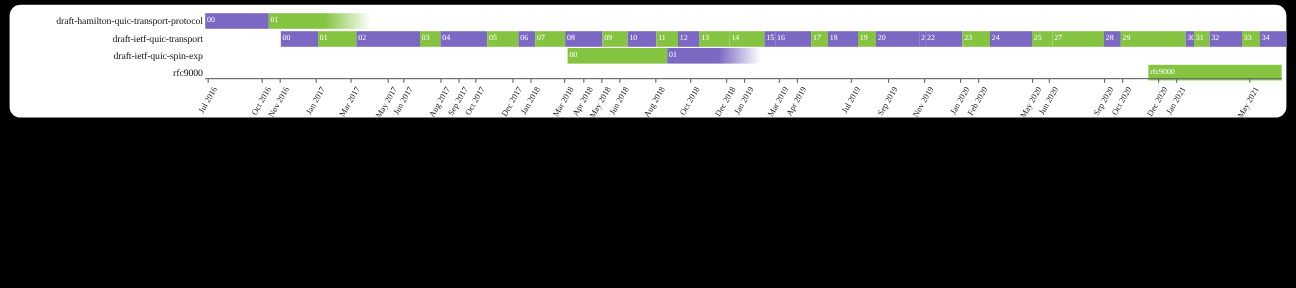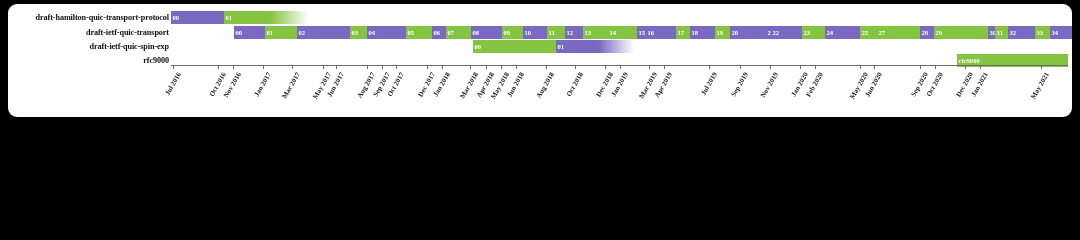--- a/index.html
+++ b/index.html
@@ -13,25 +13,24 @@
     height: 121px;
     background: #000000;
     overflow: hidden;
     font-family: "Liberation Serif", "DejaVu Serif", serif;
   }
   #card {
     position: absolute;
     left: 8px;
     top: 4px;
     width: 1064px;
-    height: 113px;
+    height: 94px;
     background: #ffffff;
     border-radius: 9px;
     overflow: hidden;
-    font-weight: bold;
   }
 
   
   .row-label {
     position: absolute;
     right: 0;
     width: 160px;
     text-align: right;
     font-size: 8.2px;
     color: #111111;

